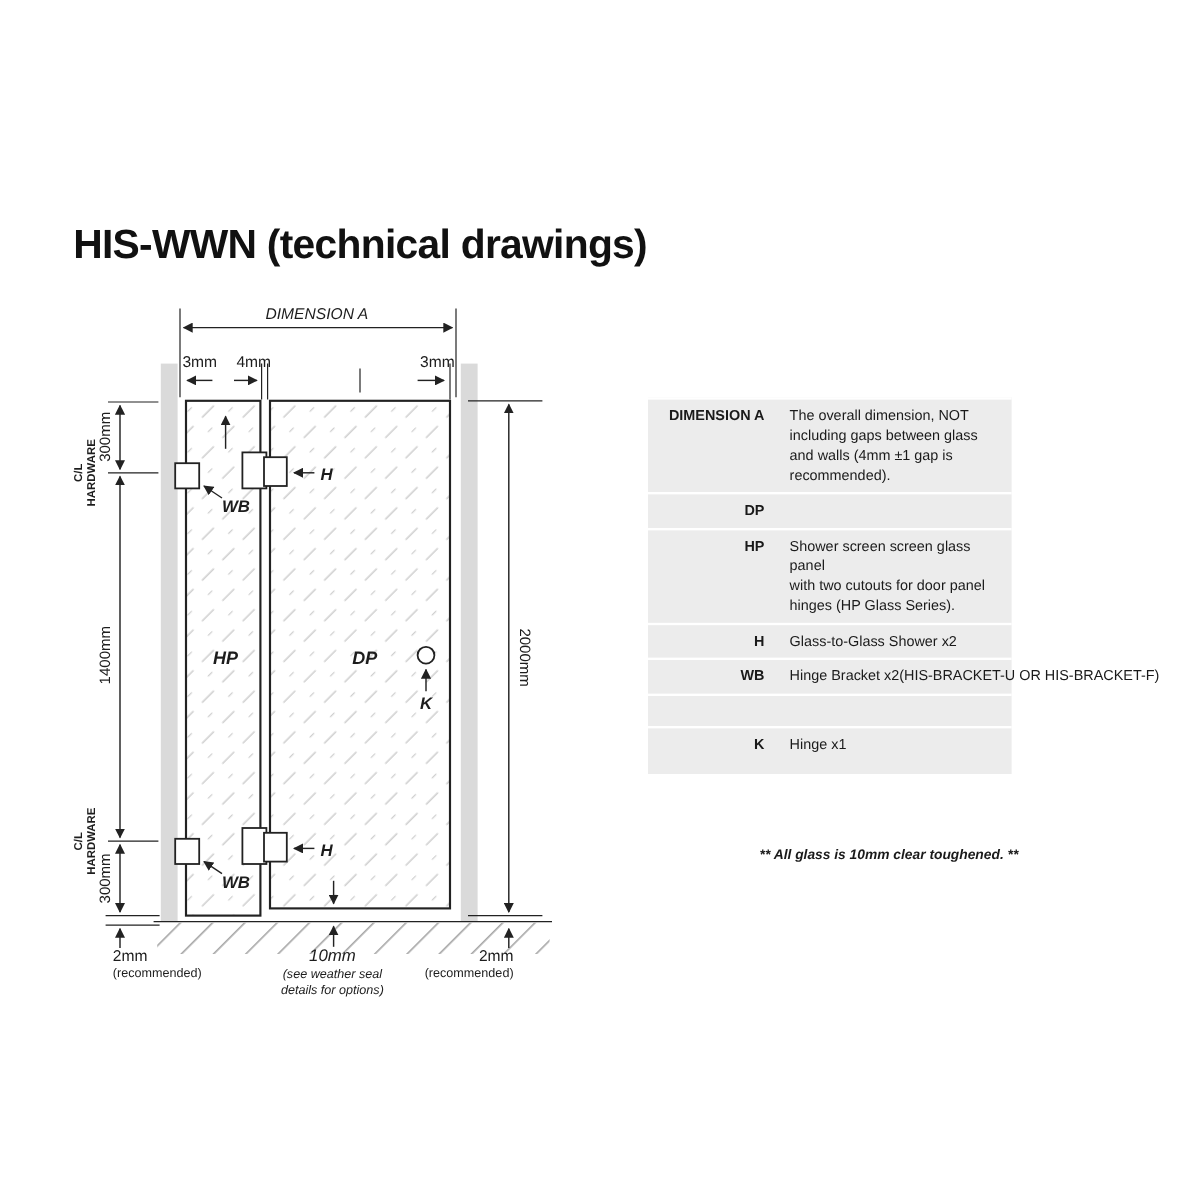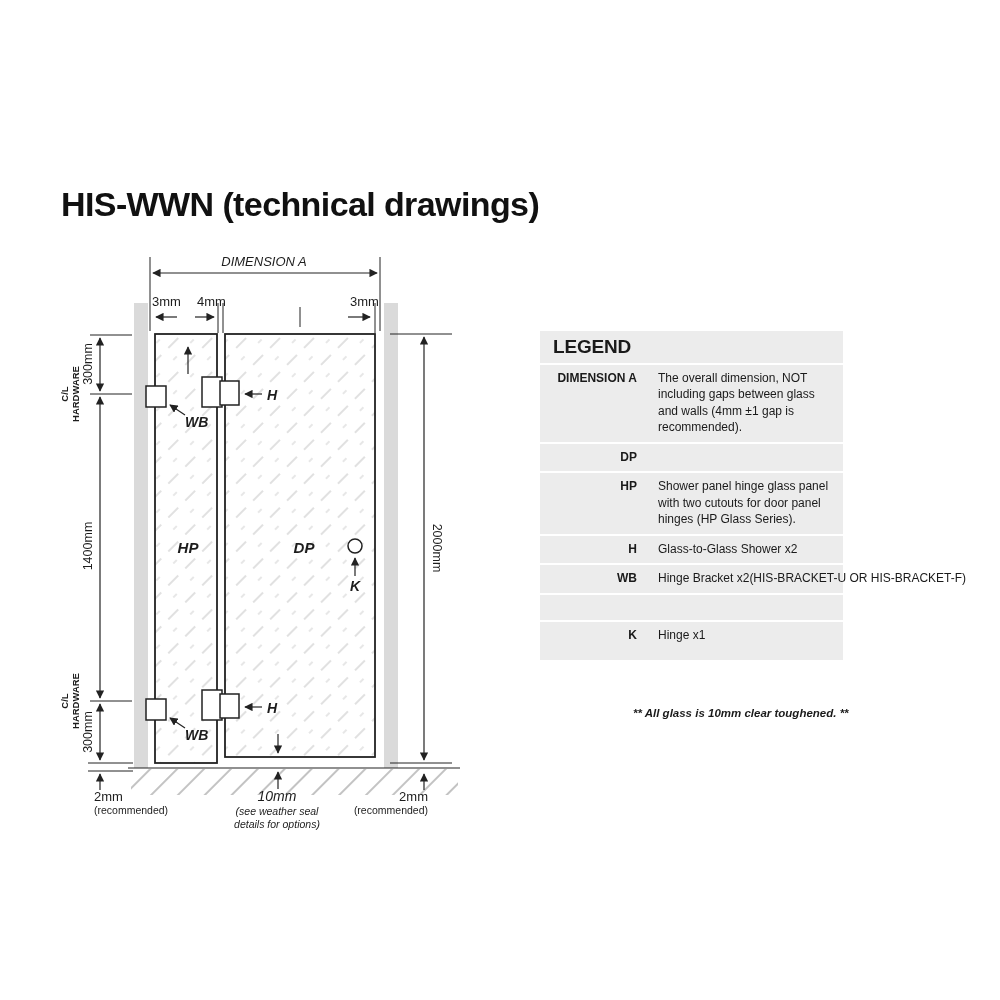--- a/index.html
+++ b/index.html
@@ -158,37 +158,36 @@
     <line class="thin" x1="390" y1="763" x2="452" y2="763"></line>
     <line class="ln" x1="424" y1="337" x2="424" y2="760" marker-start="url(#ah)" marker-end="url(#ah)"></line>
     <line class="ln" x1="424" y1="790" x2="424" y2="774" marker-end="url(#ah)"></line>
     <text class="t-rot" transform="rotate(90 433 548)" x="433" y="548" text-anchor="middle">2000mm</text>
     <text class="t-dim" x="428" y="801" text-anchor="end">2mm</text>
     <text class="t-rec" x="428" y="814" text-anchor="end">(recommended)</text>
   </g>
 </svg>
 
 <div class="legend">
-  <div class="legend-header">LEGEND</div>
   <div>
   <div class="legend-row">
     <div class="legend-term">DIMENSION A</div>
     <div class="legend-def">The overall dimension, NOT
 including gaps between glass
 and walls (4mm ±1 gap is
 recommended).</div>
   </div>
 
   <div class="legend-row">
     <div class="legend-term">DP</div>
   </div>
 
   <div class="legend-row">
     <div class="legend-term">HP</div>
-    <div class="legend-def">Shower panel hinge glass panel
+    <div class="legend-def">Shower screen screen glass panel
 with two cutouts for door panel
 hinges (HP Glass Series).</div>
   </div>
 
   <div class="legend-row">
     <div class="legend-term">H</div>
     <div class="legend-def">Glass-to-Glass Shower x2</div>
   </div>
 
   <div class="legend-row">

